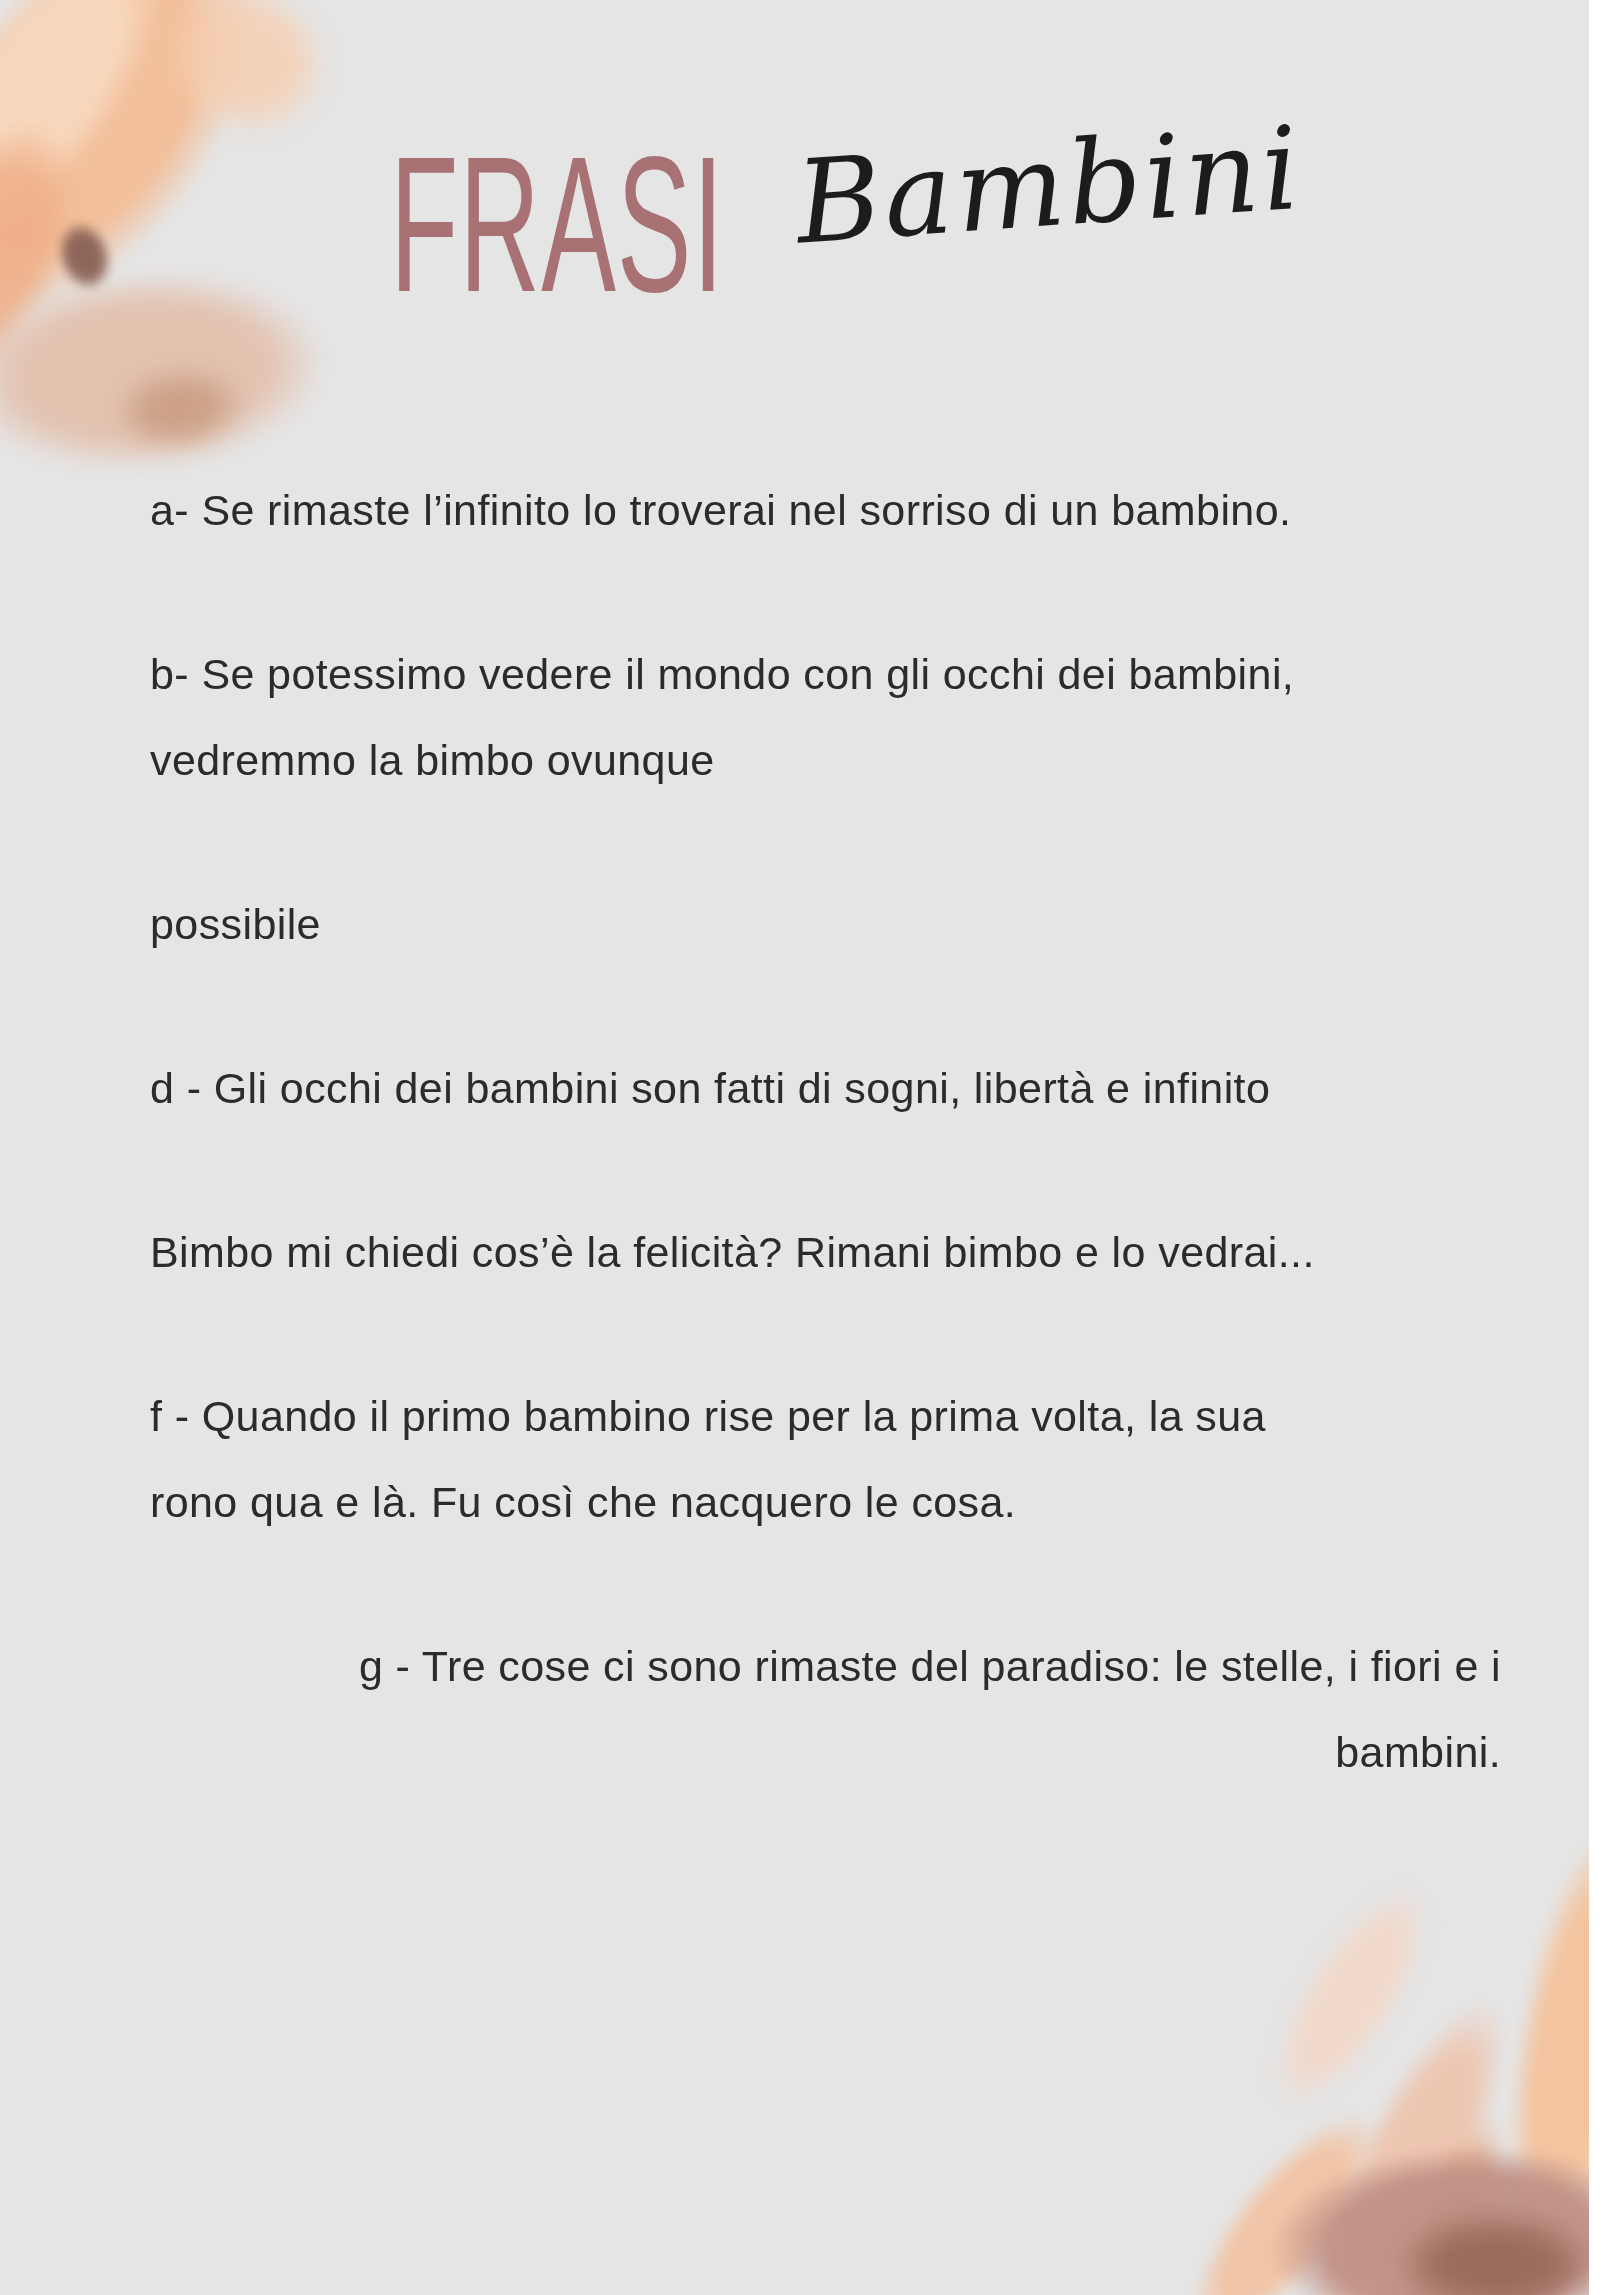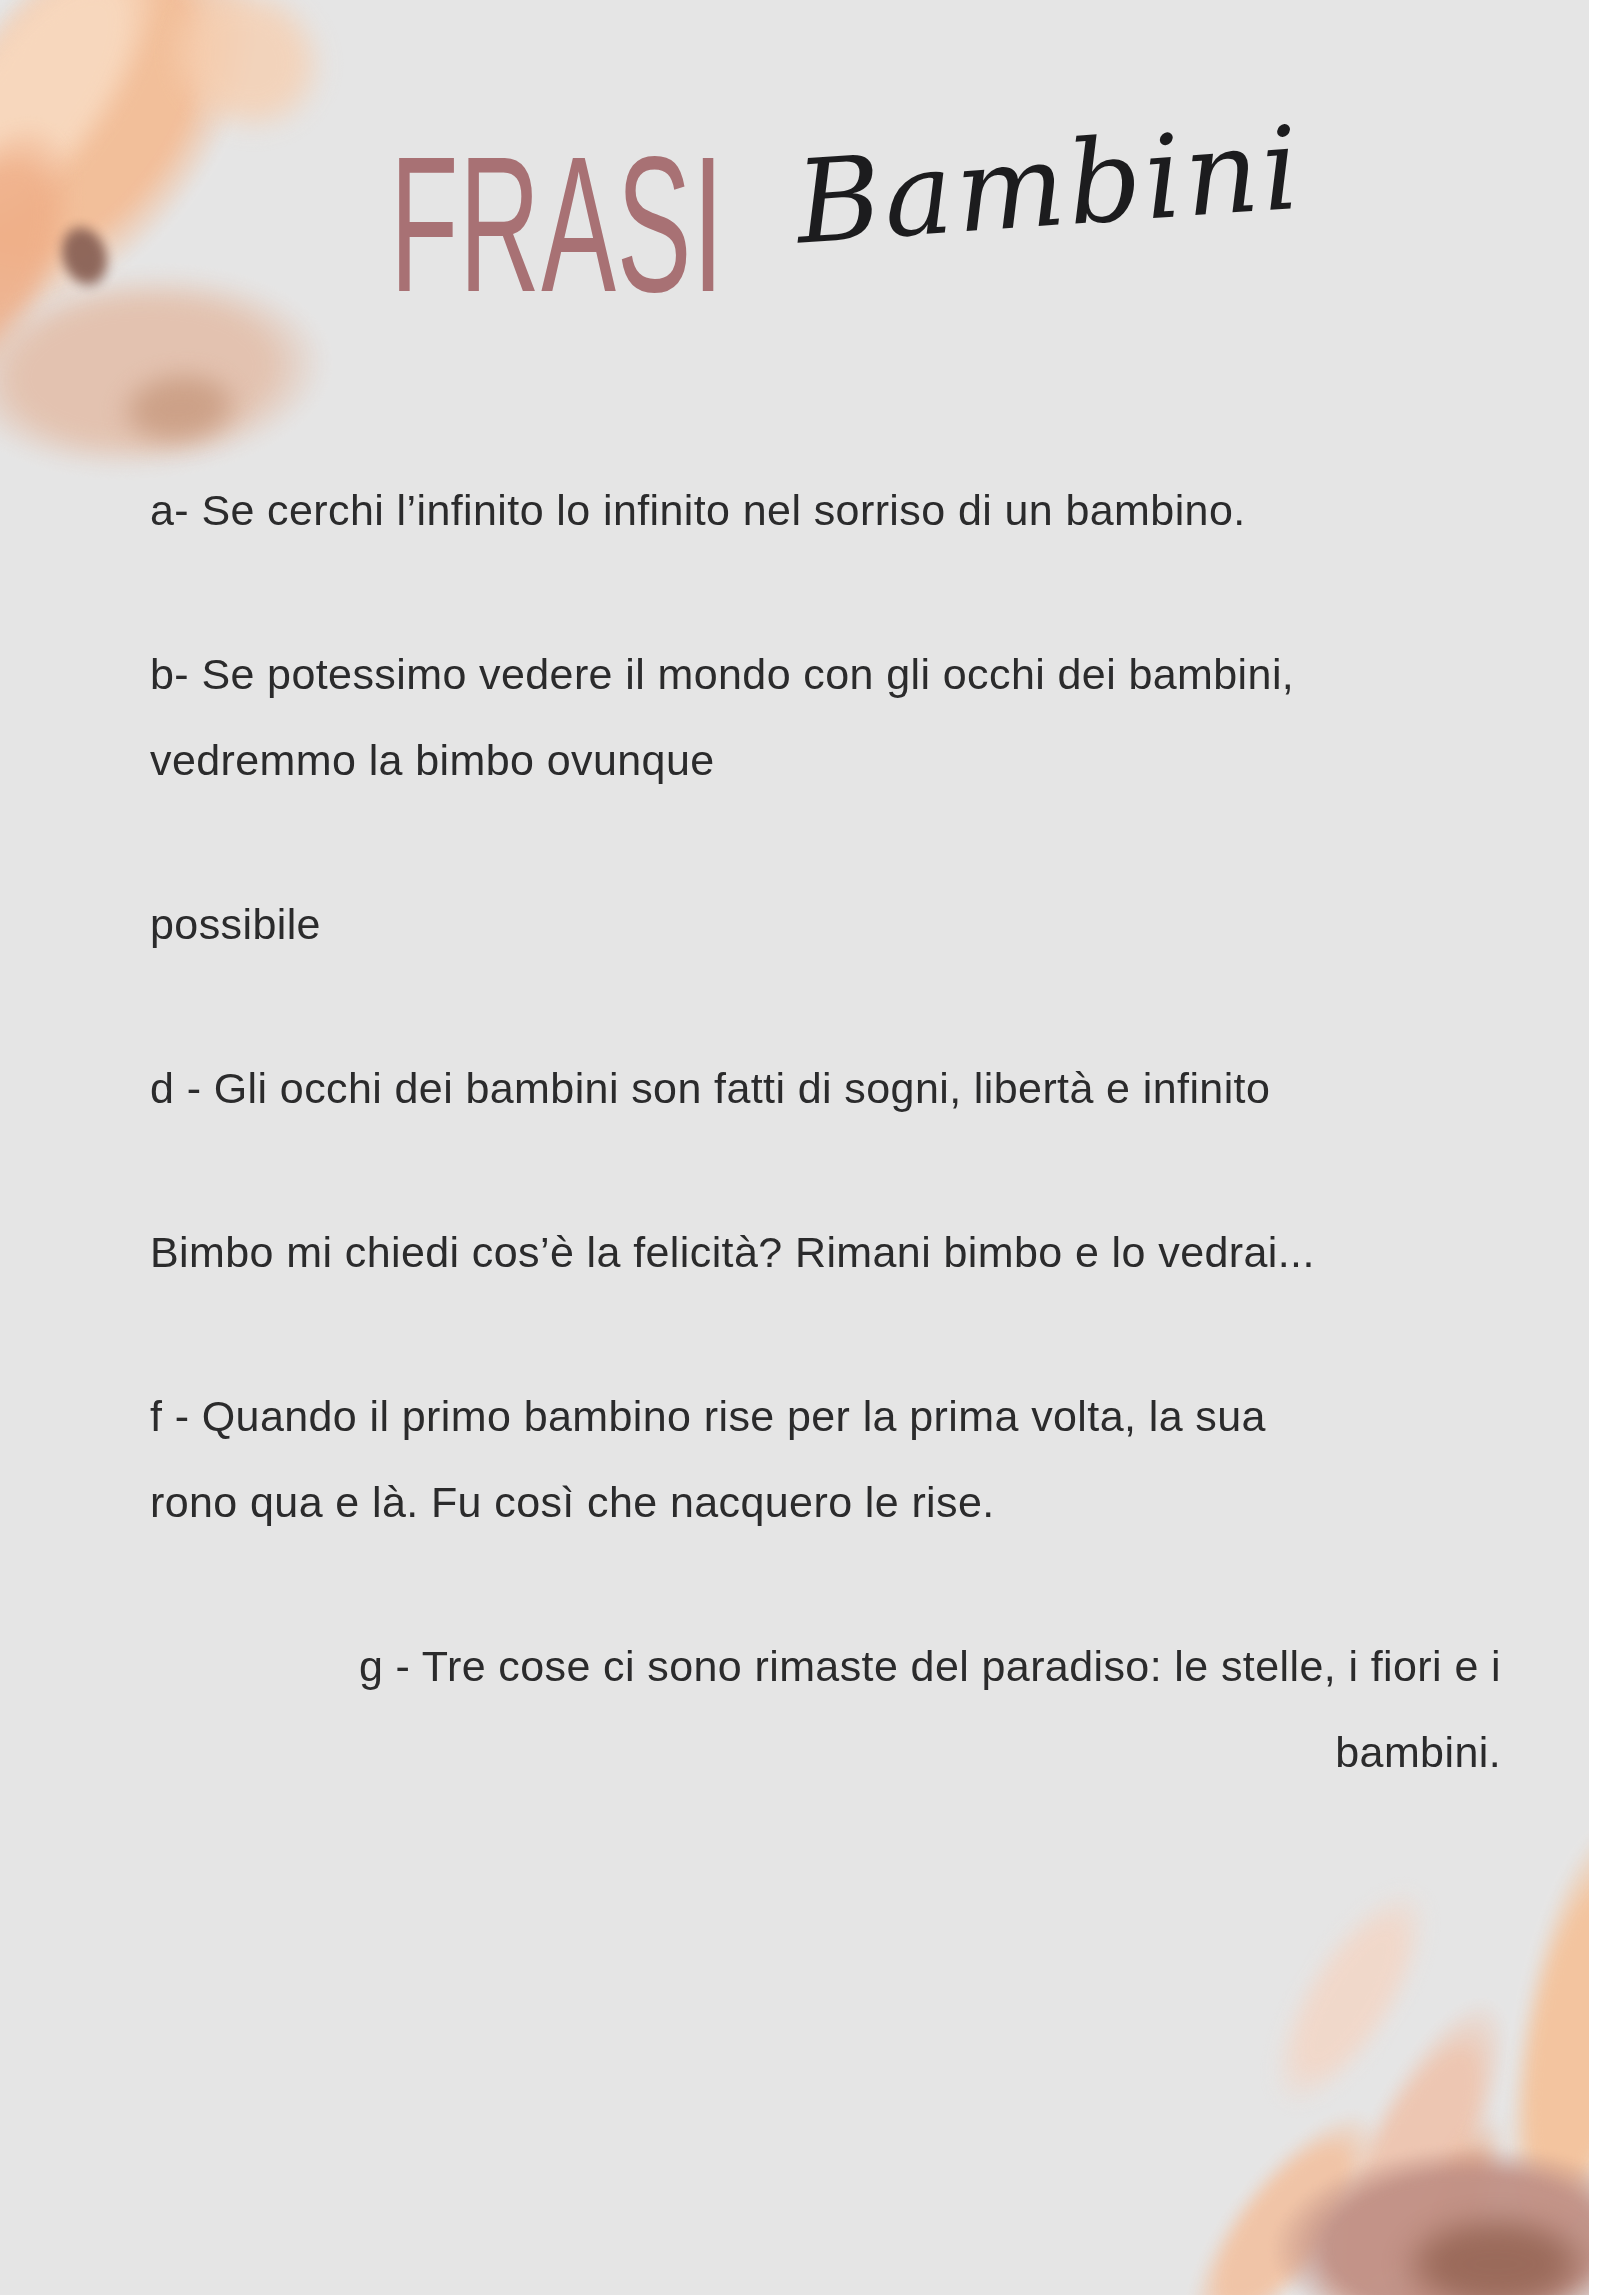--- a/index.html
+++ b/index.html
@@ -137,38 +137,38 @@
     <div class="brush br4"></div>
     <div class="brush br6"></div>
     <div class="brush br7"></div>
   </div>
 
   <h1 class="title">FRASI</h1>
   <div class="subtitle">Bambini</div>
 
   <main class="phrases">
     <p class="phrase">
-      <span class="line">a- Se cerchi l’infinito lo infinito nel sorriso di un bambino.</span>
+      <span class="line">a- Se rimaste l’infinito lo troverai nel sorriso di un bambino.</span>
     </p>
     <p class="phrase">
       <span class="line">b- Se potessimo vedere il mondo con gli occhi dei bambini,</span>
       <span class="line">vedremmo la bimbo ovunque</span>
     </p>
     <p class="phrase">
       <span class="line">possibile</span>
     </p>
     <p class="phrase">
       <span class="line">d - Gli occhi dei bambini son fatti di sogni, libertà e infinito</span>
     </p>
     <p class="phrase">
       <span class="line">Bimbo mi chiedi cos’è la felicità? Rimani bimbo e lo vedrai...</span>
     </p>
     <p class="phrase">
       <span class="line">f - Quando il primo bambino rise per la prima volta, la sua</span>
-      <span class="line">rono qua e là. Fu così che nacquero le rise.</span>
+      <span class="line">rono qua e là. Fu così che nacquero le cosa.</span>
     </p>
     <p class="phrase">
       <span class="line">g - Tre cose ci sono rimaste del paradiso: le stelle, i fiori e i</span>
       <span class="line">bambini.</span>
     </p>
   </main>
 
 </div>
 
 

